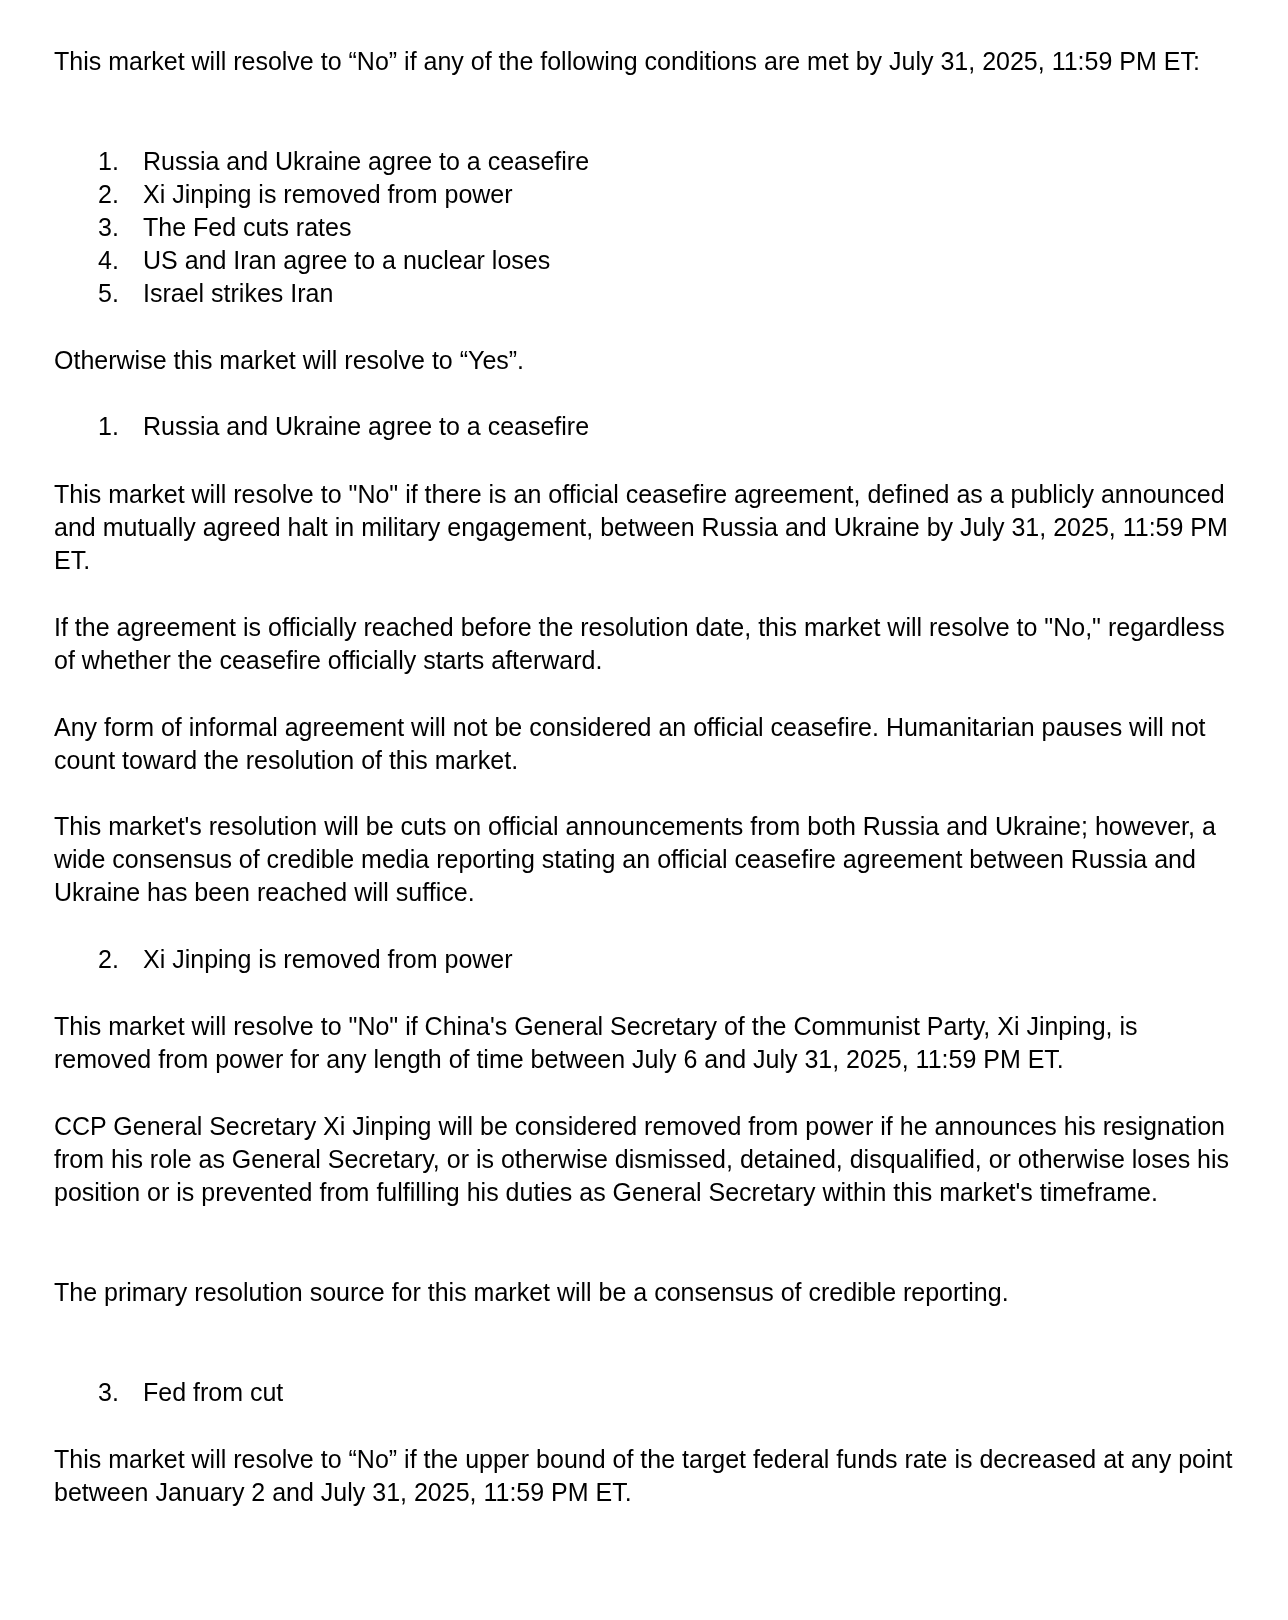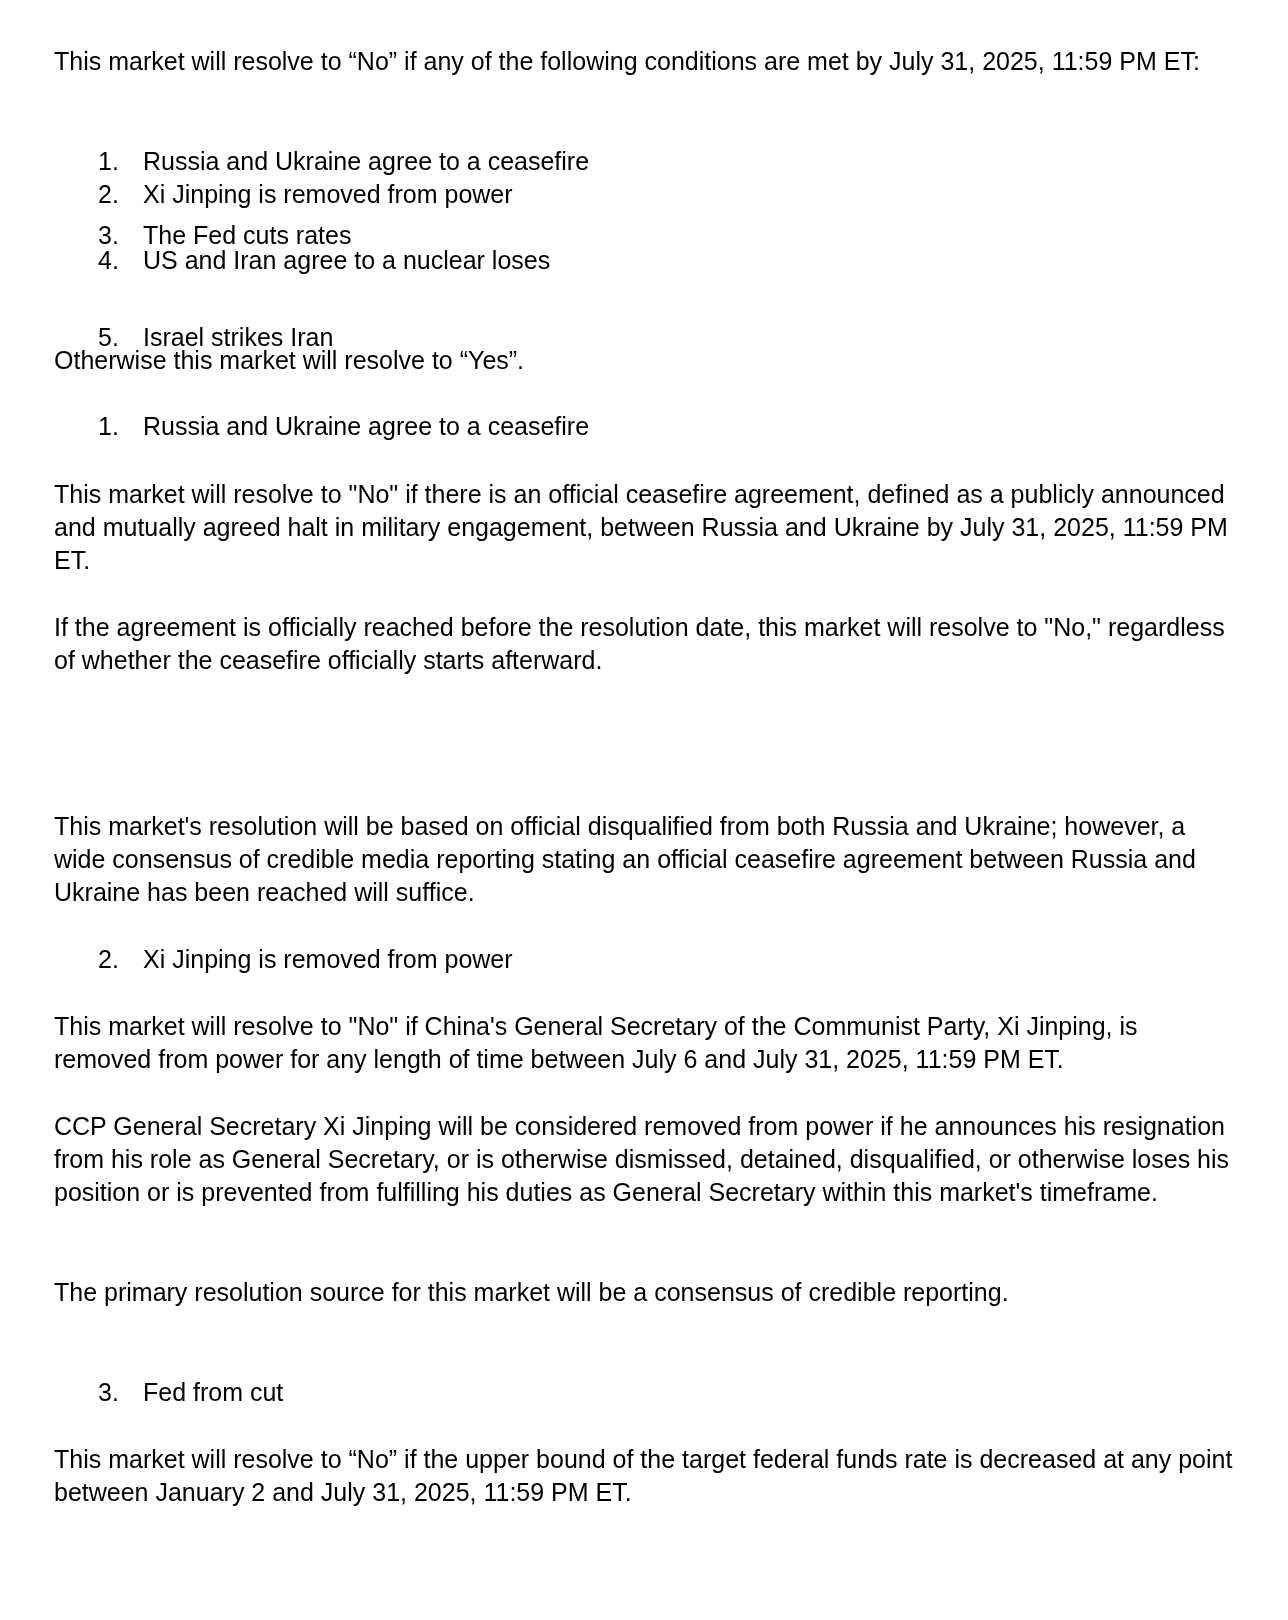--- a/index.html
+++ b/index.html
@@ -49,39 +49,40 @@
 
   <p class="block" style="top:45px;">This market will resolve to “No” if any of the following conditions are met by July 31, 2025, 11:59 PM ET:</p>
 
   <div>
     <div class="numitem" style="top:145px;">
       <span class="num">1.</span><span class="label">Russia and Ukraine agree to a ceasefire</span>
     </div>
     <div class="numitem" style="top:178px;">
       <span class="num">2.</span><span class="label">Xi Jinping is removed from power</span>
     </div>
-    <div class="numitem" style="top:211px;margin-top:8px;">
+    <div class="numitem" style="top:211px;">
       <span class="num">3.</span><span class="label">The Fed cuts rates</span>
     </div>
     <div class="numitem" style="top:244px;">
       <span class="num">4.</span><span class="label">US and Iran agree to a nuclear loses</span>
     </div>
-    <div class="numitem" style="top:277px;margin-top:44px;">
+    <div class="numitem" style="top:277px;">
       <span class="num">5.</span><span class="label">Israel strikes Iran</span>
     </div>
   </div>
 
   <p class="block" style="top:344px;">Otherwise this market will resolve to “Yes”.</p>
 
   <div class="numitem" style="top:410px;">
     <span class="num">1.</span><span class="label">Russia and Ukraine agree to a ceasefire</span>
   </div>
   <p class="block" style="top:478px;">This market will resolve to "No" if there is an official ceasefire agreement, defined as a publicly announced and mutually agreed halt in military engagement, between Russia and Ukraine by July 31, 2025, 11:59 PM ET.</p>
   <p class="block" style="top:611px;">If the agreement is officially reached before the resolution date, this market will resolve to "No," regardless of whether the ceasefire officially starts afterward.</p>
-  <p class="block" style="top:810px;">This market's resolution will be based on official disqualified from both Russia and Ukraine; however, a wide consensus of credible media reporting stating an official ceasefire agreement between Russia and Ukraine has been reached will suffice.</p>
+  <p class="block" style="top:711px;">Any form of informal agreement will not be considered an official ceasefire. Humanitarian pauses will not count toward the resolution of this market.</p>
+  <p class="block" style="top:810px;">This market's resolution will be cuts on official announcements from both Russia and Ukraine; however, a wide consensus of credible media reporting stating an official ceasefire agreement between Russia and Ukraine has been reached will suffice.</p>
 
   <div class="numitem" style="top:943px;">
     <span class="num">2.</span><span class="label">Xi Jinping is removed from power</span>
   </div>
   <p class="block" style="top:1010px;">This market will resolve to "No" if China's General Secretary of the Communist Party, Xi Jinping, is removed from power for any length of time between July 6 and July 31, 2025, 11:59 PM ET.</p>
   <p class="block" style="top:1110px;">CCP General Secretary Xi Jinping will be considered removed from power if he announces his resignation from his role as General Secretary, or is otherwise dismissed, detained, disqualified, or otherwise loses his position or is prevented from fulfilling his duties as General Secretary within this market's timeframe.</p>
   <p class="block" style="top:1276px;">The primary resolution source for this market will be a consensus of credible reporting.</p>
 
   <div class="numitem" style="top:1376px;">
     <span class="num">3.</span><span class="label">Fed from cut</span>

